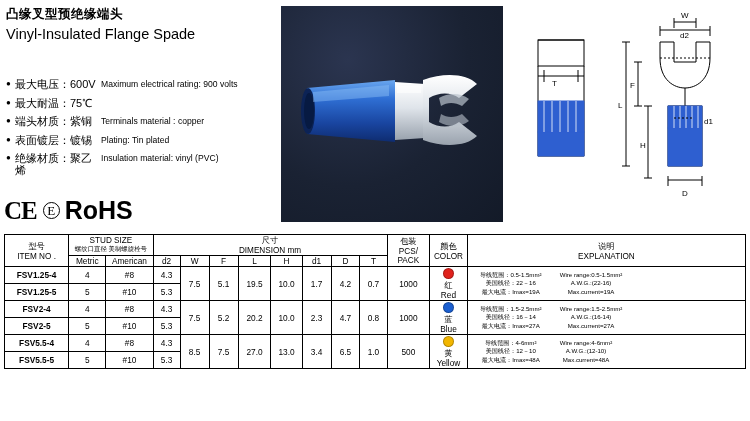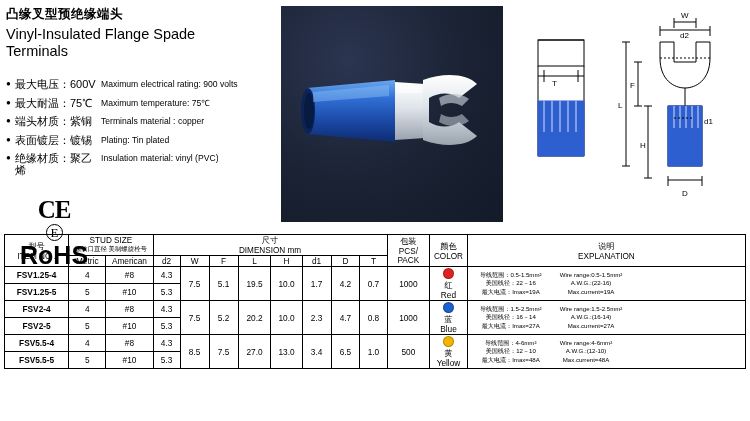--- a/index.html
+++ b/index.html
@@ -18,21 +18,21 @@
   .title-cn { font-size:12.5px; font-weight:bold; letter-spacing:.5px; }
   .title-en { font-size:14.5px; line-height:1.18; margin-top:3px; }
 
   .speclist { position:absolute; left:6px; top:78px; width:268px; }
   .specrow { display:flex; align-items:flex-start; margin-bottom:6.5px; font-size:8.6px; }
   .bullet { width:9px; flex:0 0 9px; font-size:8px; line-height:12px; color:#000; }
   .spec-cn { width:86px; flex:0 0 86px; font-size:11px; line-height:12px; }
   .spec-en { flex:1; font-size:8.6px; line-height:12px; }
 
   
-  .marks { position:absolute; left:20px; top:196px; display:flex; align-items:center;flex-direction:column; }
+  .marks { position:absolute; left:4px; top:196px; display:flex; align-items:center; }
   .ce { font-size:25px; font-weight:bold; font-family:"Liberation Serif", serif; letter-spacing:-1px; }
   .ee { font-size:13px; border:1.6px solid #000; border-radius:50%; width:17px; height:17px;
         display:flex; align-items:center; justify-content:center; margin:0 5px 0 6px; font-family:"Liberation Serif", serif; }
   .rohs { font-size:25px; font-weight:bold; }
 
   
   .photo { position:absolute; left:281px; top:6px; width:222px; height:216px;
            background:#1b2437; overflow:hidden; }
   .photo .grain { position:absolute; inset:0;
     background:
@@ -61,34 +61,32 @@
 </style>
 </head>
 <body>
 
 <div class="page">
 
   <div class="titleblock">
     <div class="title-cn">凸缘叉型预绝缘端头</div>
     <div class="title-en">
       <div>Vinyl-Insulated Flange Spade</div>
-      <div>Terminals</div>
     </div>
   </div>
 
   <div class="speclist">
     <div class="specrow">
       <span class="bullet">●</span>
       <span class="spec-cn">最大电压：600V</span>
       <span class="spec-en">Maximum electrical rating: 900 volts</span>
     </div>
     <div class="specrow">
       <span class="bullet">●</span>
       <span class="spec-cn">最大耐温：75℃</span>
-      <span class="spec-en">Maximum temperature: 75℃</span>
     </div>
     <div class="specrow">
       <span class="bullet">●</span>
       <span class="spec-cn">端头材质：紫铜</span>
       <span class="spec-en">Terminals material : copper</span>
     </div>
     <div class="specrow">
       <span class="bullet">●</span>
       <span class="spec-cn">表面镀层：镀锡</span>
       <span class="spec-en">Plating: Tin plated</span>

